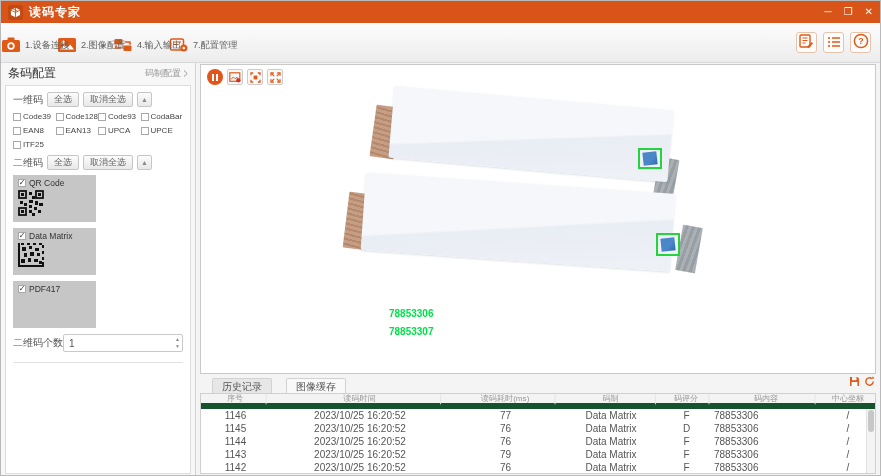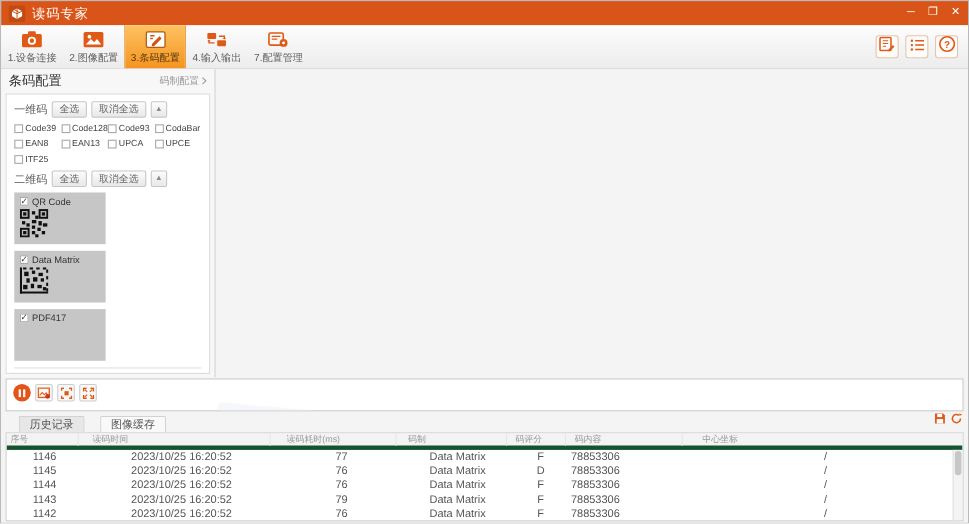--- a/index.html
+++ b/index.html
@@ -3,34 +3,34 @@
 <meta charset="utf-8">
 <style>
   html,body{margin:0;padding:0;background:#fff;}
   *{box-sizing:border-box;}
   .window{width:881px;height:476px;position:relative;overflow:hidden;
     font-family:"Liberation Sans","DejaVu Sans",sans-serif;background:#f2f2f2;
     border:1px solid #b9b9b9;}
   
   .titlebar{height:22px;background:var(--accent,#d85418);display:flex;align-items:center;padding:0 7px;}
   .app-icon{width:15px;height:15px;background:#c24a10;border-radius:2px;display:flex;align-items:center;justify-content:center;}
-  .win-title{color:#fff;font-size:12px;font-weight:normal;margin-left:6px;letter-spacing:1px;}
+  .win-title{color:#fff;font-size:12px;font-weight:bold;margin-left:6px;letter-spacing:1px;}
   .win-controls{margin-left:auto;display:flex;gap:12px;color:#fff;font-size:10px;align-items:center;}
   .win-controls span{cursor:default;line-height:10px;}
   
   .toolbar{height:40px;background:linear-gradient(#fdfdfd,#ececec);border-bottom:1px solid #d8d8d8;display:flex;align-items:stretch;}
   .tool-tabs{display:flex;}
-  .tool-tab{width:56px;display:flex;flex-direction:column;align-items:center;justify-content:flex-start;padding-top:4px;gap:2px;font-size:10px;color:#5f5f5f;}
+  .tool-tab{width:56px;display:flex;flex-direction:row;align-items:center;justify-content:flex-start;padding-top:4px;gap:2px;font-size:10px;color:#5f5f5f;}
   .tool-tab.active{background:linear-gradient(#fdc262,#f5941f);border:1px solid #e89b2e;border-top:none;border-bottom:none;color:#5a3a10;}
   .tab-icon{height:17px;display:flex;align-items:center;}
   .tab-label{white-space:nowrap;transform:scale(.92);}
   .toolbar-right{margin-left:auto;display:flex;align-items:center;gap:6px;padding-right:9px;}
   .tb-btn{width:21px;height:21px;border:1px solid #e5c4ad;border-radius:3px;background:#fdfcfb;display:flex;align-items:center;justify-content:center;}
   
-  .main{display:flex;height:414px;background:#f4f4f4;flex-direction:column;}
+  .main{display:flex;height:414px;background:#f4f4f4;}
   .left-panel{width:195px;border-right:1px solid #d2d2d2;display:flex;flex-direction:column;background:#f7f7f7;}
   .panel-header{height:21px;display:flex;align-items:center;padding:0 7px;font-size:12px;color:#333;flex:none;}
   .all-props{margin-left:auto;font-size:9px;color:#999;display:flex;align-items:center;gap:2px;}
   .panel-body{flex:1;margin:1px 4px 3px 4px;border:1px solid #ddd;background:#fff;padding:0 0 4px 0;overflow:hidden;display:flex;flex-direction:column;}
   .section-strip{background:#e9e9e9;color:#555;font-size:10px;padding:2px 7px;flex:none;}
   .inner{padding:4px 7px 0 7px;display:flex;flex-direction:column;}
   .group-row{display:flex;align-items:center;gap:4px;margin:2px 0 4px 0;font-size:10px;color:#555;}
   .mini-btn{font-size:9px;color:#666;background:linear-gradient(#fcfcfc,#e8e8e8);border:1px solid #c6c6c6;border-radius:2px;padding:1px 6px;line-height:11px;white-space:nowrap;}
   .mini-btn.sq{padding:1px 3px;color:#8a8a8a;font-size:7px;}
   .bc-grid{display:flex;flex-wrap:wrap;}
@@ -77,21 +77,21 @@
   .dm-code{width:14px;height:13px;background:linear-gradient(135deg,#4a86c8 60%,#2f6bb0);transform:rotate(-6deg);}
   .results{position:absolute;left:188px;top:243px;display:flex;flex-direction:column;gap:7px;font-size:10px;font-weight:bold;color:var(--green,#00e04a);}
   
   .bottom{height:98px;margin:0 4px 3px 4px;display:flex;flex-direction:column;flex:none;}
   .tab-row{height:17px;display:flex;align-items:flex-end;gap:2px;}
   .btab{font-size:10px;color:#555;padding:2px 9px 1px 9px;border:1px solid #d2d2d2;border-bottom:none;background:#f9f9f9;line-height:11px;border-radius:2px 2px 0 0;margin-left:12px;}
   .btab.active{background:#e7e7e7;}
   .tab-icons{margin-left:auto;display:flex;gap:4px;align-items:center;padding:0 1px 2px 0;}
   .hist-table{flex:1;border:1px solid #cfcfcf;background:#fff;position:relative;overflow:hidden;}
   .thead,.trow{display:grid;grid-template-columns:69px 180px 111px 100px 51px 109px 1fr;}
-  .thead{background:#f3f3f3;border-bottom:4px solid #14532d;color:#999;font-size:9px;height:15px;align-items:center;}
+  .thead{background:#f3f3f3;border-bottom:6px solid #14532d;color:#999;font-size:9px;height:15px;align-items:center;text-align:center;}
   .thead div{border-right:1px solid #e4e4e4;overflow:hidden;white-space:nowrap;transform:scale(.9);}
   .thead div:last-child{border-right:none;}
   .trow{height:13px;align-items:center;color:#555;font-size:10px;text-align:center;}
   .trow .c5{text-align:left;padding-left:2px;}
   .vscroll{position:absolute;right:0;top:15px;bottom:0;width:9px;background:#f4f4f4;border-left:1px solid #e2e2e2;}
   .vthumb{position:absolute;top:1px;left:1px;right:1px;height:22px;background:#c7c7c7;border-radius:3px;}
 </style>
 </head>
 <body>
 
@@ -127,30 +127,20 @@
         </div>
         <div class="tool-tab">
           <span class="tab-icon">
             <svg width="20" height="16">
               <rect x="1" y="1" width="18" height="14" rx="1.5" fill="#e05a17"></rect>
               <circle cx="6.3" cy="5.3" r="1.7" fill="#fff"></circle>
               <path d="M3 12.5l4.6-5 3 3 2.6-3 3.8 5z" fill="#fff"></path>
             </svg>
           </span>
           <span class="tab-label">2.图像配置</span>
-        </div>
-        <div class="tool-tab active">
-          <span class="tab-icon">
-            <svg width="19" height="16">
-              <rect x="1" y="1" width="17" height="14" rx="1.5" fill="#fff" stroke="#b25a10" stroke-width="1.2"></rect>
-              <path d="M4.5 4.5h4M4.5 7h2.5" stroke="#d4540f" stroke-width="1.4"></path>
-              <path d="M6 12l7-7 2 2-7 7H6z" fill="#d4540f"></path>
-            </svg>
-          </span>
-          <span class="tab-label">3.条码配置</span>
         </div>
         <div class="tool-tab">
           <span class="tab-icon">
             <svg width="20" height="16">
               <rect x="1.5" y="2" width="8" height="5.5" rx="1" fill="#e05a17"></rect>
               <rect x="10.5" y="8.5" width="8" height="5.5" rx="1" fill="#e05a17"></rect>
               <path d="M12 5h5v2M8 11H3V9" stroke="#e05a17" stroke-width="1.3" fill="none"></path>
               <path d="M17 8l-1.7-1.5h3.4zM3 8l1.7 1.5H1.3z" fill="#e05a17"></path>
             </svg>
           </span>
@@ -313,20 +303,30 @@
                   </svg></div>
               </div>
               <div class="tile">
                 <div class="tile-head">
                   <span class="cb">✓</span>
                   <span>PDF417</span>
                 </div>
                 <div class="glyph"><span class="pdf-glyph"></span></div>
               </div>
             </div>
+          <div class="count-row">
+            <span>二维码个数</span>
+            <span class="spin">
+              <span>1</span>
+              <span class="spin-arrows">
+                  <span>▲</span>
+                  <span>▼</span>
+                </span>
+            </span>
+          </div>
           <div class="hr-line"></div>
         </div>
       </div>
     </div>
 
     <div class="right-panel">
 
       <div class="viewer">
         <div class="viewer-toolbar">
           <span class="pause-btn">

